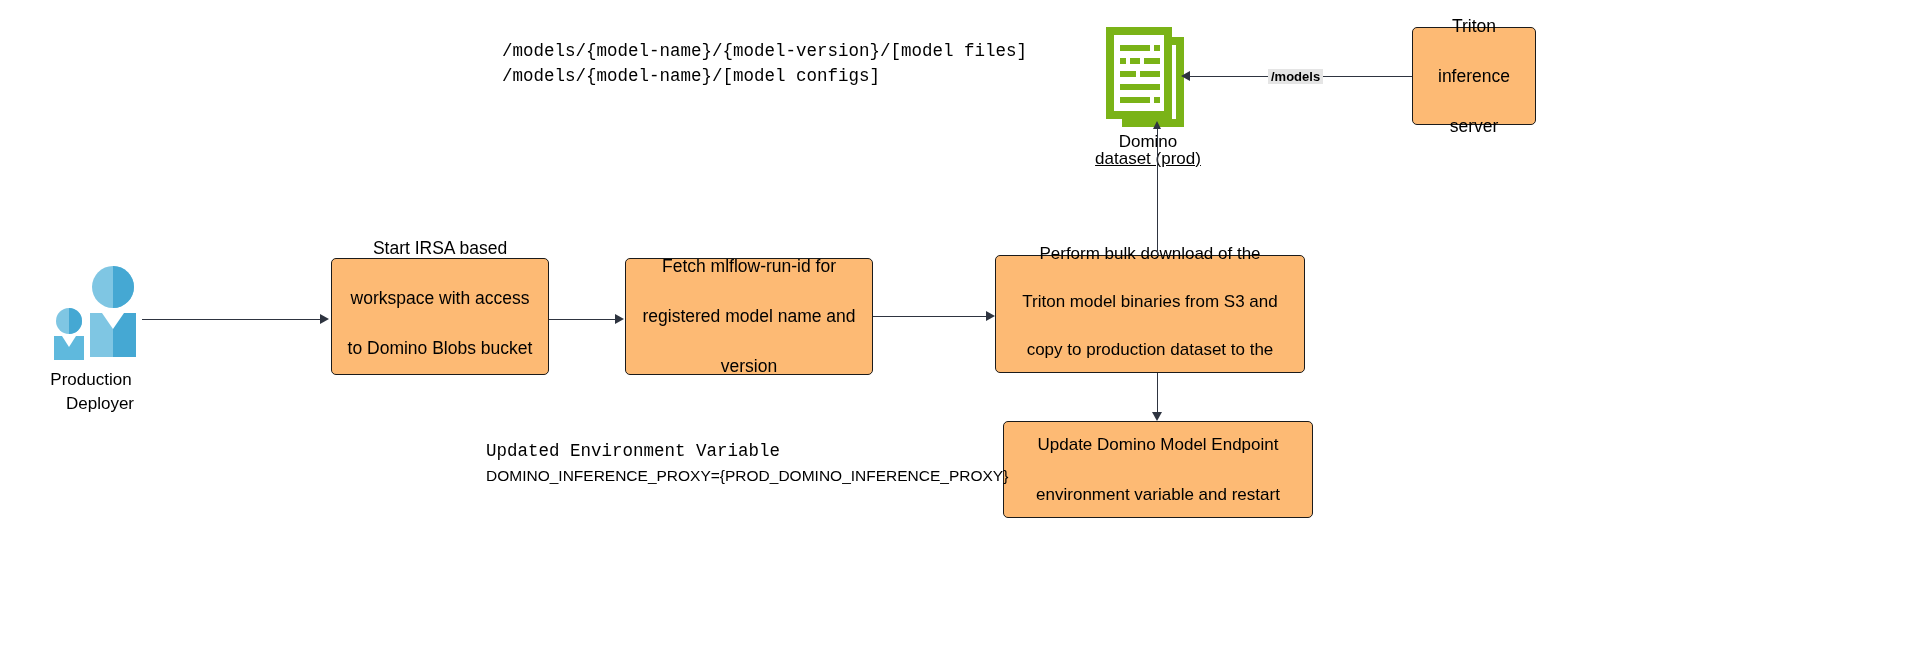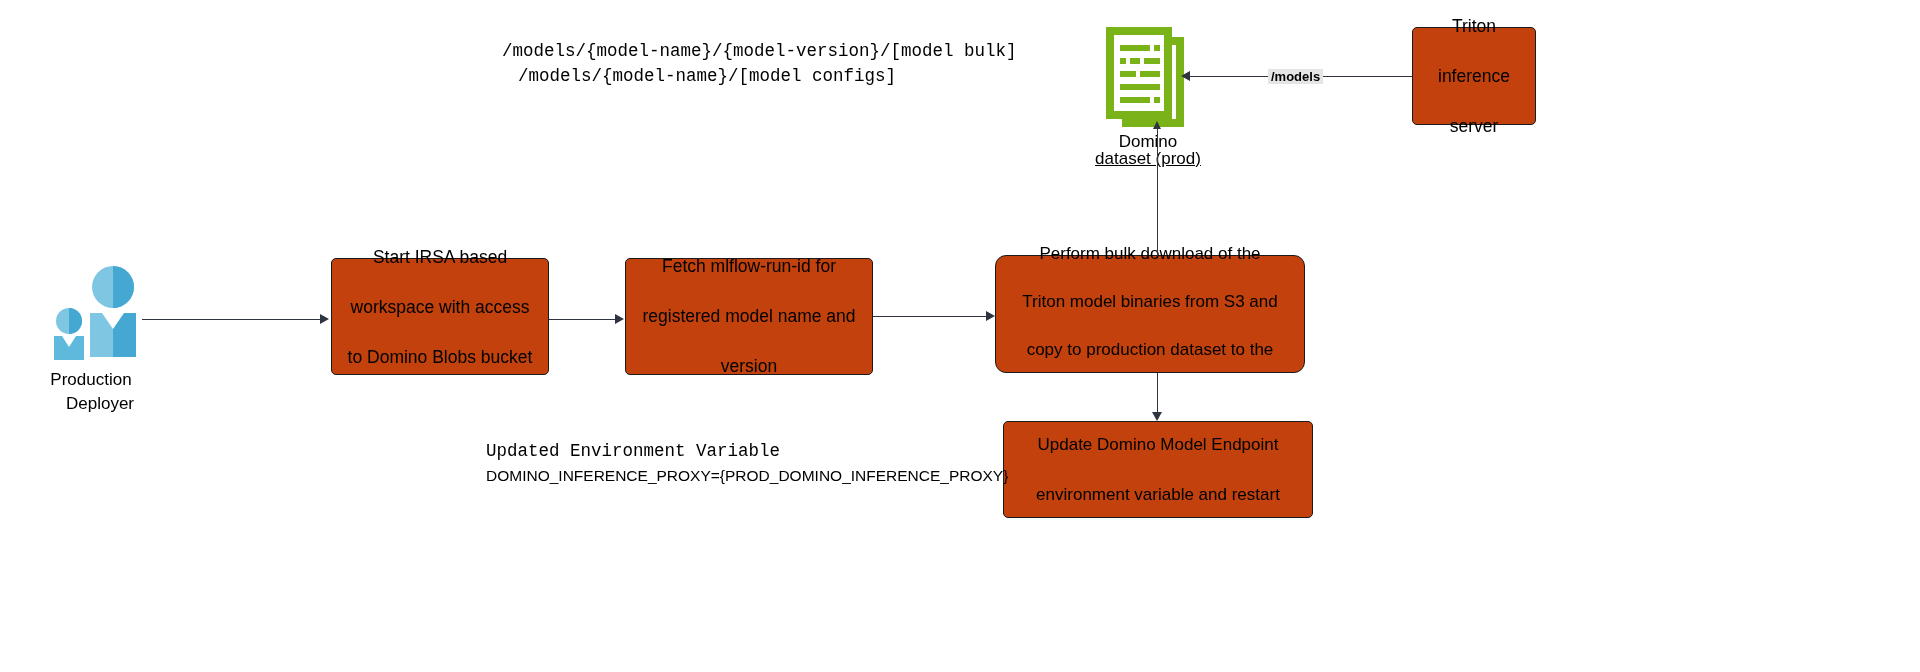--- a/index.html
+++ b/index.html
@@ -16,31 +16,31 @@
     width: 1920px;
     height: 672px;
     background: #ffffff;
     overflow: hidden;
   }
 
   
   .pbox {
     position: absolute;
     box-sizing: border-box;
-    background: #c2410c;
+    background: #fdba74;
     border: 1.6px solid #1b1b1b;
     border-radius: 5px;
     display: flex;
     align-items: center;
     justify-content: center;
     text-align: center;
     font-size: 17.5px;
     line-height: 25px;
     color: #000000;
-    padding: 4px 10px;
+    padding: 13px 10px;
   }
   .pbox span { display: block; width: 100%; }
 
   
   .mono {
     position: absolute;
     font-family: "Liberation Mono", "DejaVu Sans Mono", monospace;
     font-size: 17.5px;
     line-height: 26px;
     color: #000000;
@@ -112,22 +112,22 @@
 
   
   .users-icon { position: absolute; }
   .dataset-icon { position: absolute; }
 </style>
 </head>
 <body>
 
 <div id="canvas">
 
-  <div class="mono" style="left:502px; top:38px;">/models/{model-name}/{model-version}/[model bulk]</div>
-  <div class="mono" style="left:518px; top:63px;">/models/{model-name}/[model configs]</div>
+  <div class="mono" style="left:502px; top:38px;">/models/{model-name}/{model-version}/[model files]</div>
+  <div class="mono" style="left:502px; top:63px;">/models/{model-name}/[model configs]</div>
 
   <div class="dataset-icon" style="left:1106px; top:27px;">
     <svg width="82" height="105" viewBox="0 0 82 105" xmlns="http://www.w3.org/2000/svg">
 
       <path d="M20 14 H74 V96 H20" fill="none" stroke="#7ab317" stroke-width="8" stroke-linecap="square"></path>
 
       <rect x="4" y="4" width="58" height="84" fill="#ffffff" stroke="#7ab317" stroke-width="8"></rect>
 
       <g fill="#7ab317">
         <rect x="14" y="18" width="30" height="6"></rect>
@@ -197,21 +197,21 @@
     <span>
       <span>Fetch mlflow-run-id for</span><br>
       <span>registered model name and</span><br>
       <span>version</span>
     </span>
   </div>
 
   <div class="hline" style="left:873px; top:316px; width:118px;"></div>
   <div class="arrow-r" style="left:986px; top:310.5px;"></div>
 
-  <div class="pbox" style="left:995px; top:255px; width:310px; height:118px; font-size:17px; line-height:24px;border-radius:11px;">
+  <div class="pbox" style="left:995px; top:255px; width:310px; height:118px; font-size:17px; line-height:24px;">
     <span>
       <span>Perform bulk download of the</span><br>
       <span>Triton model binaries from S3 and</span><br>
       <span>copy to production dataset to the</span><br>
     </span>
   </div>
 
   <div class="vline" style="left:1157px; top:128px; height:128px;"></div>
   <div class="arrow-u" style="left:1152.5px; top:121px;"></div>
 

